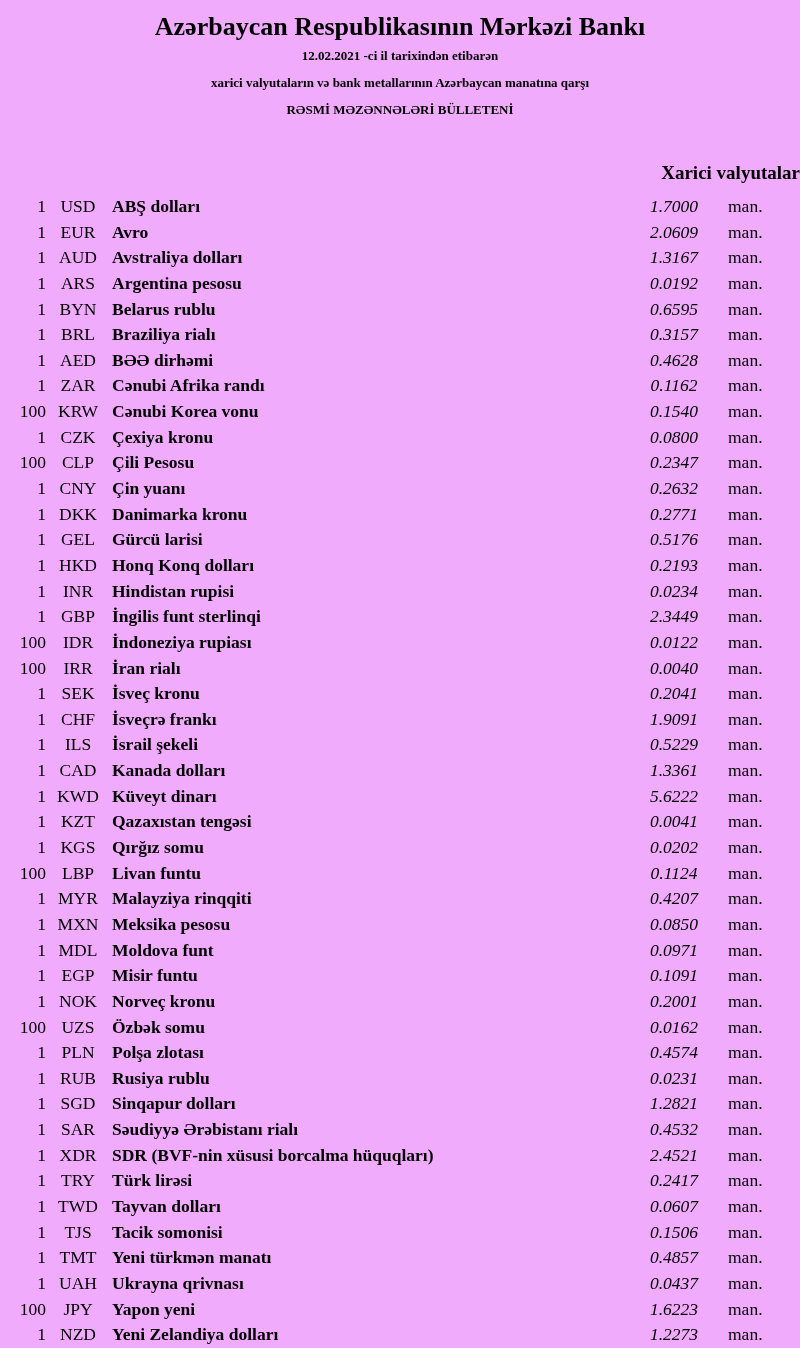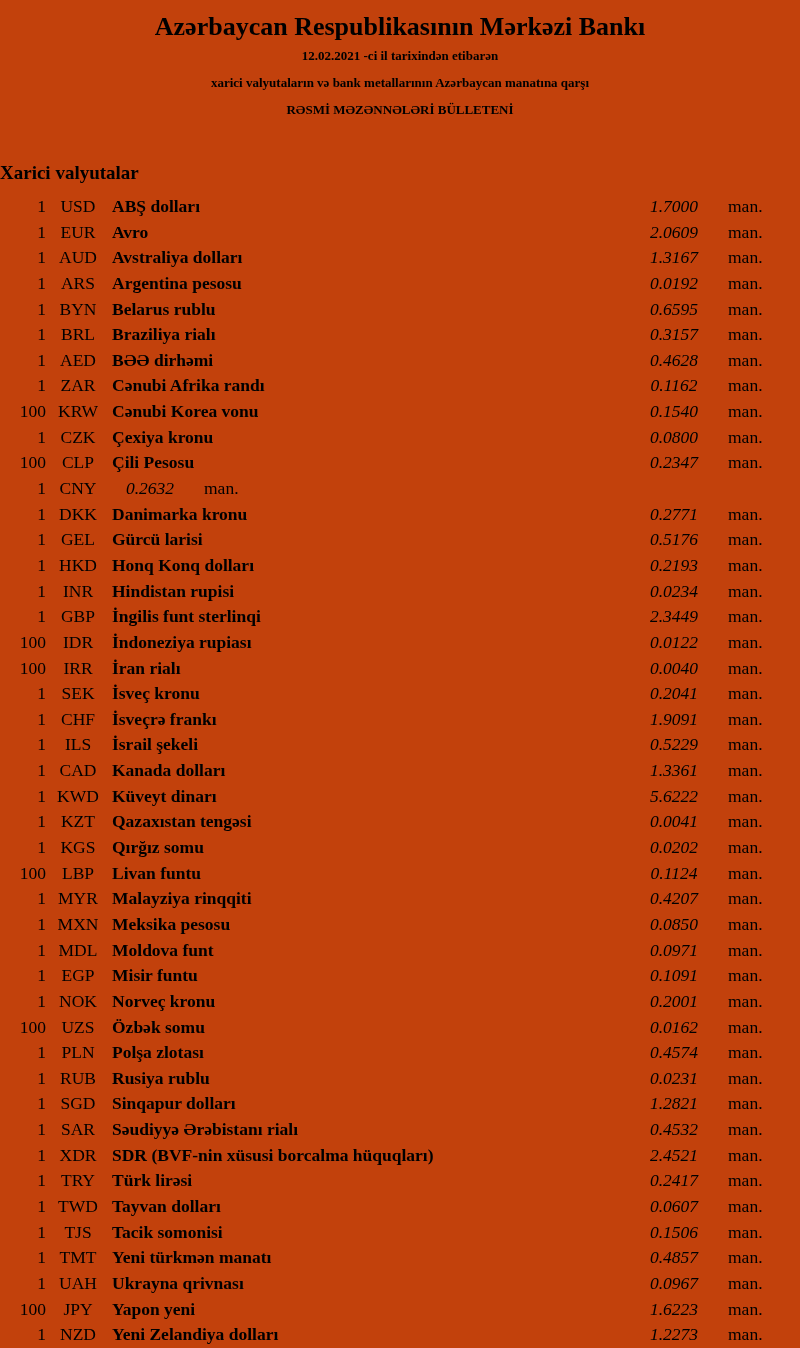--- a/index.html
+++ b/index.html
@@ -4,42 +4,42 @@
 <style>
   html, body {
     margin: 0;
     padding: 0;
     background: #ffffff;
   }
   .page {
     position: relative;
     width: 800px;
     height: 1348px;
-    background: #c2410c;
+    background: #f0abfc;
     color: #000000;
     font-family: "Liberation Serif", "DejaVu Serif", serif;
     overflow: hidden;
   }
   .doc-header {
     padding-top: 12px;
     text-align: center;
   }
   .bank-name {
     font-size: 26px;
     font-weight: bold;
     line-height: 30px;
   }
   .header-line {
     font-size: 13px;
     font-weight: bold;
     line-height: 27px;
   }
   .section-title {
     margin-top: 38px;
-    text-align: left;
+    text-align: right;
     font-size: 19px;
     font-weight: bold;
     line-height: 24px;
   }
   .rates-table {
     margin-top: 9px;
   }
   .rate-row {
     display: flex;
     align-items: baseline;
@@ -178,20 +178,21 @@
     <span class="cell-qty">100</span>
     <span class="cell-code">CLP</span>
     <span class="cell-name">Çili Pesosu</span>
     <span class="cell-rate">0.2347</span>
     <span class="cell-unit">man.</span>
   </div>
 
   <div class="rate-row">
     <span class="cell-qty">1</span>
     <span class="cell-code">CNY</span>
+    <span class="cell-name">Çin yuanı</span>
     <span class="cell-rate">0.2632</span>
     <span class="cell-unit">man.</span>
   </div>
 
   <div class="rate-row">
     <span class="cell-qty">1</span>
     <span class="cell-code">DKK</span>
     <span class="cell-name">Danimarka kronu</span>
     <span class="cell-rate">0.2771</span>
     <span class="cell-unit">man.</span>
@@ -426,21 +427,21 @@
     <span class="cell-code">TMT</span>
     <span class="cell-name">Yeni türkmən manatı</span>
     <span class="cell-rate">0.4857</span>
     <span class="cell-unit">man.</span>
   </div>
 
   <div class="rate-row">
     <span class="cell-qty">1</span>
     <span class="cell-code">UAH</span>
     <span class="cell-name">Ukrayna qrivnası</span>
-    <span class="cell-rate">0.0967</span>
+    <span class="cell-rate">0.0437</span>
     <span class="cell-unit">man.</span>
   </div>
 
   <div class="rate-row">
     <span class="cell-qty">100</span>
     <span class="cell-code">JPY</span>
     <span class="cell-name">Yapon yeni</span>
     <span class="cell-rate">1.6223</span>
     <span class="cell-unit">man.</span>
   </div>

